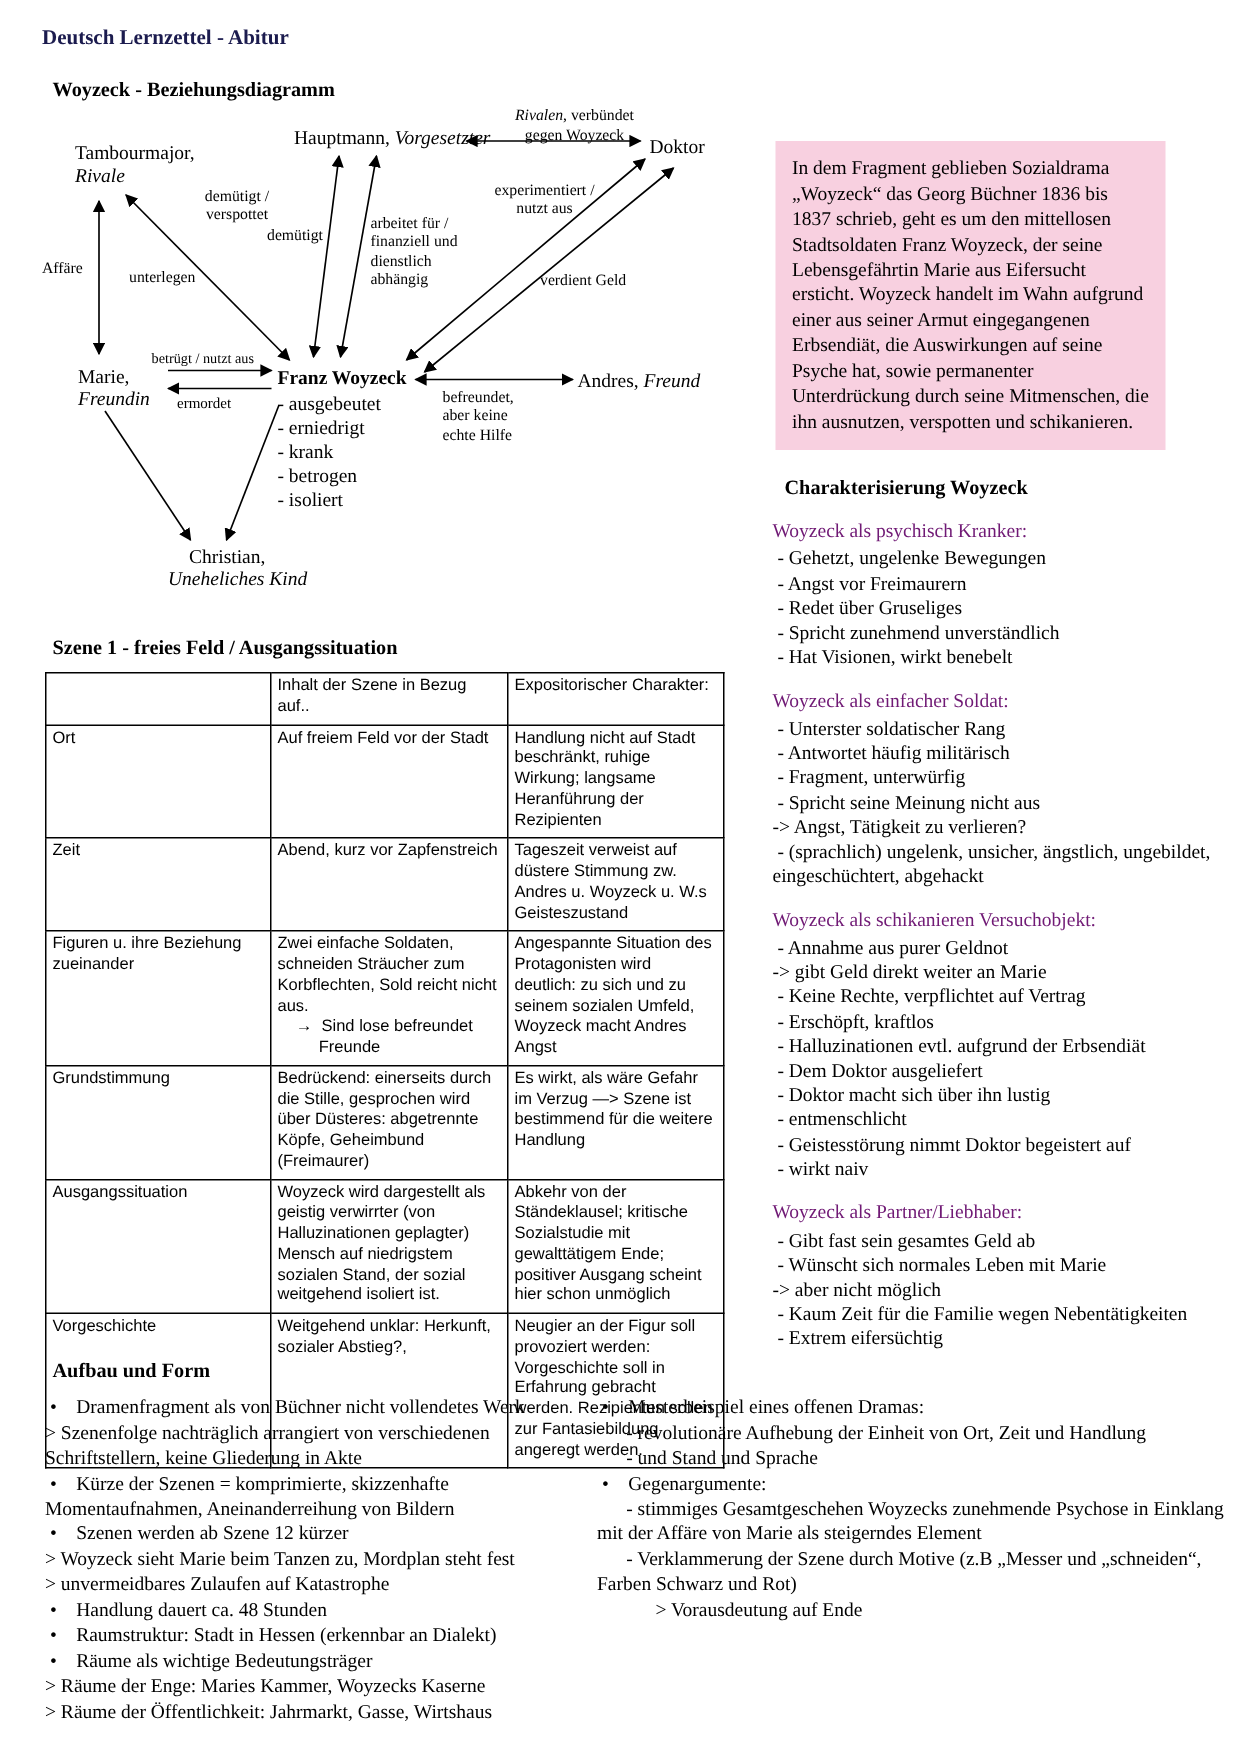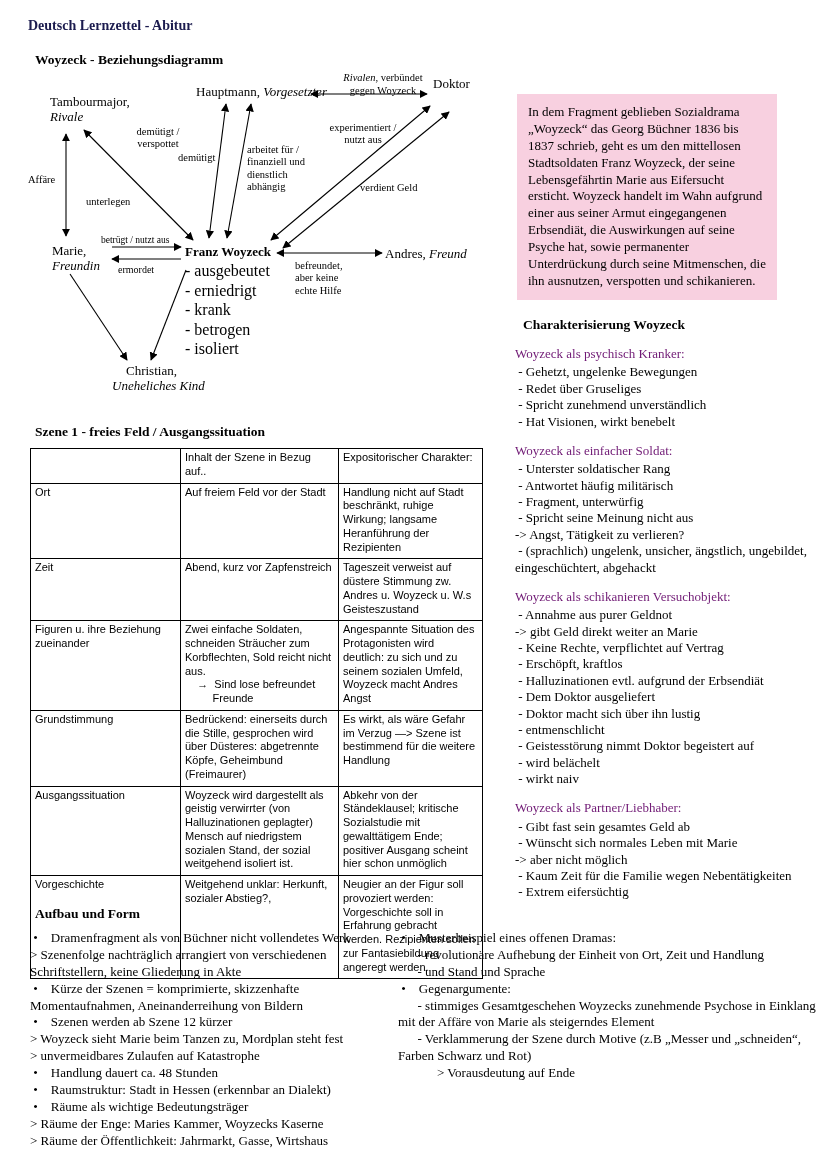--- a/index.html
+++ b/index.html
@@ -13,21 +13,21 @@
 
   .doc-title { position:absolute; left:28px; top:18px; font-size:14px; font-weight:bold; color:#1b1b4e; }
   .sec-heading { position:absolute; font-size:13.5px; font-weight:bold; }
 
   
   .diagram { position:absolute; left:0; top:60px; width:520px; height:352px; }
   .diagram svg { position:absolute; left:0; top:0; }
   .dnode { position:absolute; font-size:13px; line-height:1.18; }
   .dlabel { position:absolute; font-size:10.5px; line-height:1.18; white-space:pre-line; }
   .woy-traits { margin-top:2px; }
-  .woy-trait { font-size:16px; line-height:1.22; }
+  .woy-trait { font-size:13px; line-height:1.22; }
 
   
   .summary-box {
     position:absolute; left:517px; top:94px; width:260px;
     background:#f8d0e0; padding:10px 11px; font-size:13px; line-height:1.3;
   }
 
   
   .char-col { position:absolute; left:515px; top:316px; width:308px; font-size:13px; line-height:1.26; }
   .char-heading { font-weight:bold; font-size:13.5px; margin-left:8px; margin-bottom:13px; }
@@ -85,34 +85,34 @@
       <div class="it">Rivale</div>
     </div>
 
     <div class="dnode" style="left:196px;top:24px;"><span>Hauptmann, </span><span class="it">Vorgesetzter</span></div>
 
     <div class="dlabel" style="left:322px;top:0;width:122px;text-align:center;">
       <span class="it">Rivalen</span><span>, verbündet</span>
       <div>gegen Woyzeck</div>
     </div>
 
-    <div class="dnode" style="left:433px;top:16px;font-family:Liberation Serif, serif;">Doktor</div>
+    <div class="dnode" style="left:433px;top:30px;font-family:Liberation Serif, serif;">Doktor</div>
 
     <div class="dlabel" style="left:122px;top:66px;width:72px;text-align:center;">demütigt /
 verspottet</div>
     <div class="dlabel" style="left:178px;top:92px;">demütigt</div>
     <div class="dlabel" style="left:247px;top:84px;">arbeitet für /
 finanziell und
 dienstlich
 abhängig</div>
     <div class="dlabel" style="left:316px;top:62px;width:94px;text-align:center;">experimentiert /
 nutzt aus</div>
     <div class="dlabel" style="left:360px;top:122px;">verdient Geld</div>
     <div class="dlabel" style="left:28px;top:114px;">Affäre</div>
-    <div class="dlabel" style="left:86px;top:136px;text-align:right;">unterlegen</div>
+    <div class="dlabel" style="left:86px;top:120px;text-align:right;">unterlegen</div>
 
     <div class="dnode" style="left:52px;top:183px;">
       <div>Marie,</div>
       <div class="it">Freundin</div>
     </div>
 
     <div class="dlabel" style="left:101px;top:175px;font-size:9.5px;">betrügt / nutzt aus</div>
     <div class="dlabel" style="left:118px;top:204px;font-size:10px;">ermordet</div>
 
     <div class="dnode" style="left:185px;top:184px;">
@@ -142,20 +142,21 @@
     <span>In dem Fragment geblieben Sozialdrama „Woyzeck“ das Georg Büchner 1836 bis 1837 schrieb, geht es um den mittellosen Stadtsoldaten Franz Woyzeck, der seine Lebensgefährtin Marie aus Eifersucht ersticht. Woyzeck handelt im Wahn aufgrund einer aus seiner Armut eingegangenen Erbsendiät, die Auswirkungen auf seine Psyche hat, sowie permanenter Unterdrückung durch seine Mitmenschen, die ihn ausnutzen, verspotten und schikanieren.</span>
   </div>
 
   <div class="char-col">
     <div class="char-heading">Charakterisierung Woyzeck</div>
 
     <div class="char-sec">
       <div class="char-title">Woyzeck als psychisch Kranker:</div>
       <div>
           <div class="char-line"> - Gehetzt, ungelenke Bewegungen</div>
+          <div class="char-line"> - Angst vor Freimaurern</div>
           <div class="char-line"> - Redet über Gruseliges</div>
           <div class="char-line"> - Spricht zunehmend unverständlich</div>
           <div class="char-line"> - Hat Visionen, wirkt benebelt</div>
         </div>
     </div>
 
     <div class="char-sec">
       <div class="char-title">Woyzeck als einfacher Soldat:</div>
       <div>
           <div class="char-line"> - Unterster soldatischer Rang</div>
@@ -172,21 +173,20 @@
       <div>
           <div class="char-line"> - Annahme aus purer Geldnot</div>
           <div class="char-line">-&gt; gibt Geld direkt weiter an Marie</div>
           <div class="char-line"> - Keine Rechte, verpflichtet auf Vertrag</div>
           <div class="char-line"> - Erschöpft, kraftlos</div>
           <div class="char-line"> - Halluzinationen evtl. aufgrund der Erbsendiät</div>
           <div class="char-line"> - Dem Doktor ausgeliefert</div>
           <div class="char-line"> - Doktor macht sich über ihn lustig</div>
           <div class="char-line"> - entmenschlicht</div>
           <div class="char-line"> - Geistesstörung nimmt Doktor begeistert auf</div>
-          <div class="char-line"> - wird belächelt</div>
           <div class="char-line"> - wirkt naiv</div>
         </div>
     </div>
 
     <div class="char-sec">
       <div class="char-title">Woyzeck als Partner/Liebhaber:</div>
       <div>
           <div class="char-line"> - Gibt fast sein gesamtes Geld ab</div>
           <div class="char-line"> - Wünscht sich normales Leben mit Marie</div>
           <div class="char-line">-&gt; aber nicht möglich</div>

